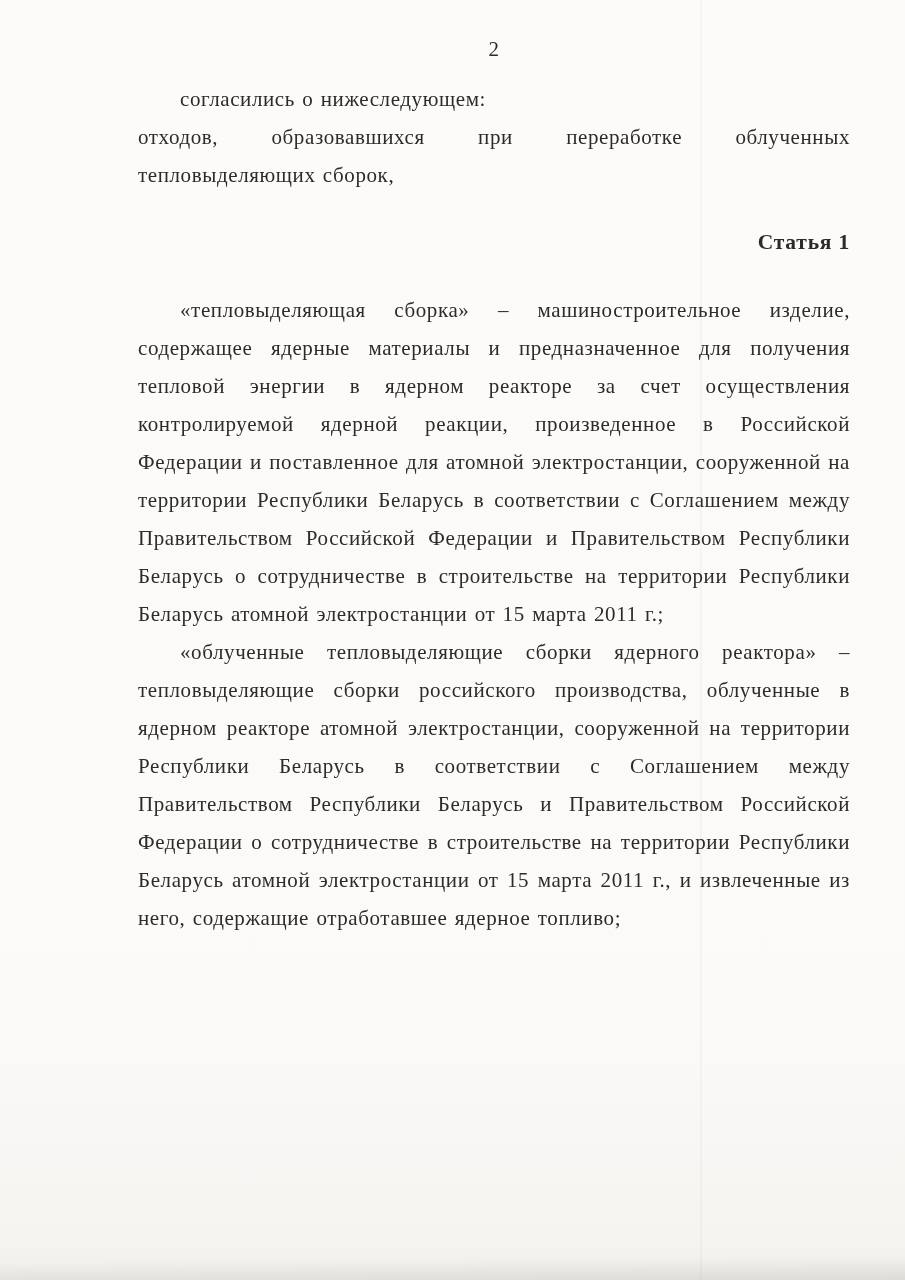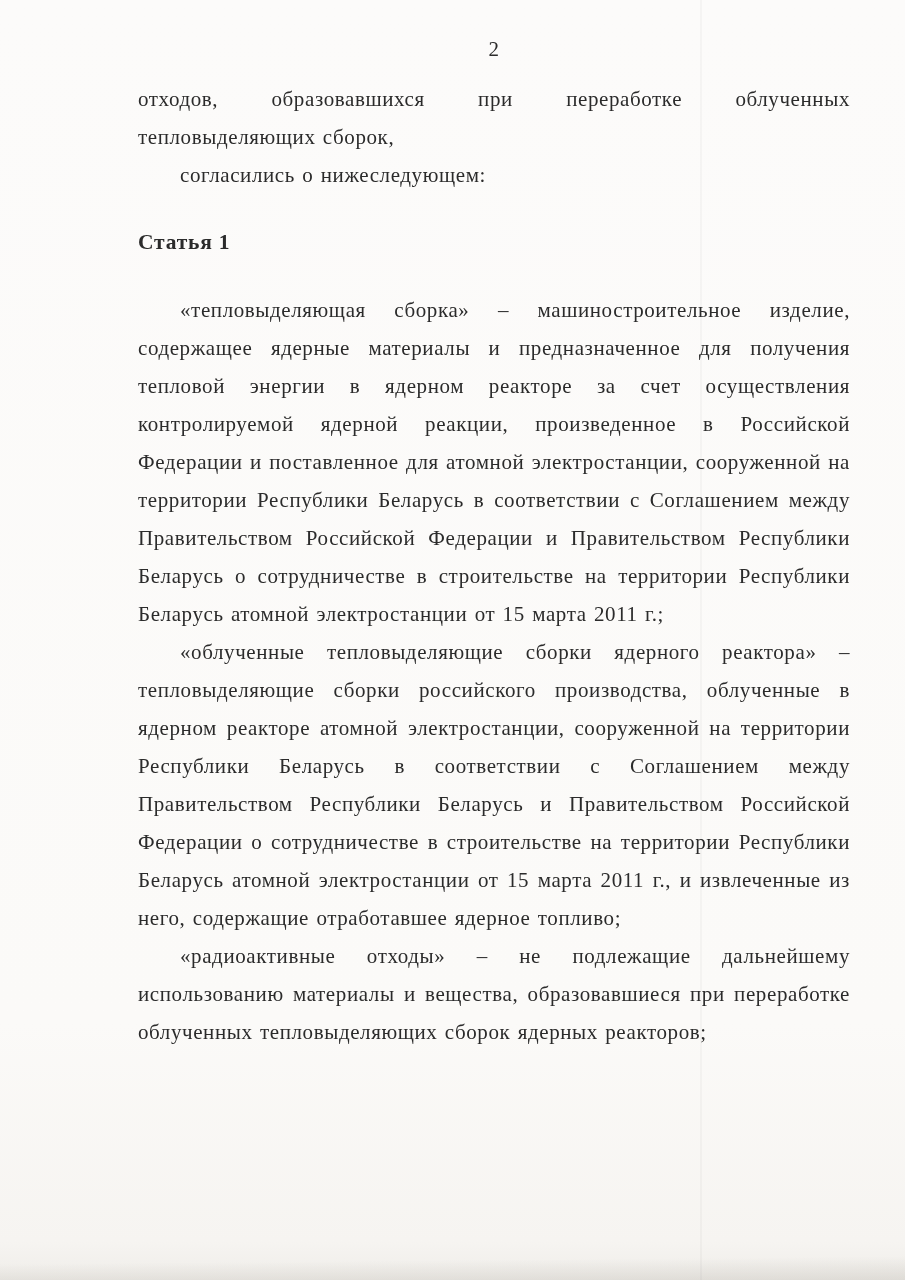--- a/index.html
+++ b/index.html
@@ -43,21 +43,21 @@
     text-align-last: left;
     letter-spacing: 0.6px;
     word-spacing: 1.5px;
   }
   .para.indent { text-indent: 42px; }
   .article-heading {
     margin: 33px 0 34px 0;
     font-size: 21.5px;
     line-height: 30px;
     font-weight: 700;
-    text-align: left;
+    text-align: right;
     letter-spacing: 0.8px;
   }
   .crease {
     position: absolute;
     top: 0;
     left: 700px;
     width: 2px;
     height: 100%;
     background: rgba(110, 110, 110, 0.05);
     pointer-events: none;
@@ -74,30 +74,29 @@
   }
 </style>
 </head>
 <body>
 
 <div class="page">
   <div class="content">
 
     <div class="page-number">2</div>
 
+    <p class="para indent">согласились о нижеследующем:</p>
+
     <p class="para">отходов, образовавшихся при переработке облученных тепловыделяющих сборок,</p>
-
-    <p class="para indent">согласились о нижеследующем:</p>
 
     <h2 class="article-heading">Статья 1</h2>
 
 
     <p class="para indent">«тепловыделяющая сборка» – машиностроительное изделие, содержащее ядерные материалы и предназначенное для получения тепловой энергии в ядерном реакторе за счет осуществления контролируемой ядерной реакции, произведенное в Российской Федерации и поставленное для атомной электростанции, сооруженной на территории Республики Беларусь в соответствии с Соглашением между Правительством Российской Федерации и Правительством Республики Беларусь о сотрудничестве в строительстве на территории Республики Беларусь атомной электростанции от 15 марта 2011 г.;</p>
 
     <p class="para indent">«облученные тепловыделяющие сборки ядерного реактора» – тепловыделяющие сборки российского производства, облученные в ядерном реакторе атомной электростанции, сооруженной на территории Республики Беларусь в соответствии с Соглашением между Правительством Республики Беларусь и Правительством Российской Федерации о сотрудничестве в строительстве на территории Республики Беларусь атомной электростанции от 15 марта 2011 г., и извлеченные из него, содержащие отработавшее ядерное топливо;</p>
 
-    <p class="para indent">«радиоактивные отходы» – не подлежащие дальнейшему использованию материалы и вещества, образовавшиеся при переработке облученных тепловыделяющих сборок ядерных реакторов;</p>
 
   </div>
 
   <div class="crease"></div>
   <div class="bottom-edge"></div>
 </div>
 
 </body></html>

